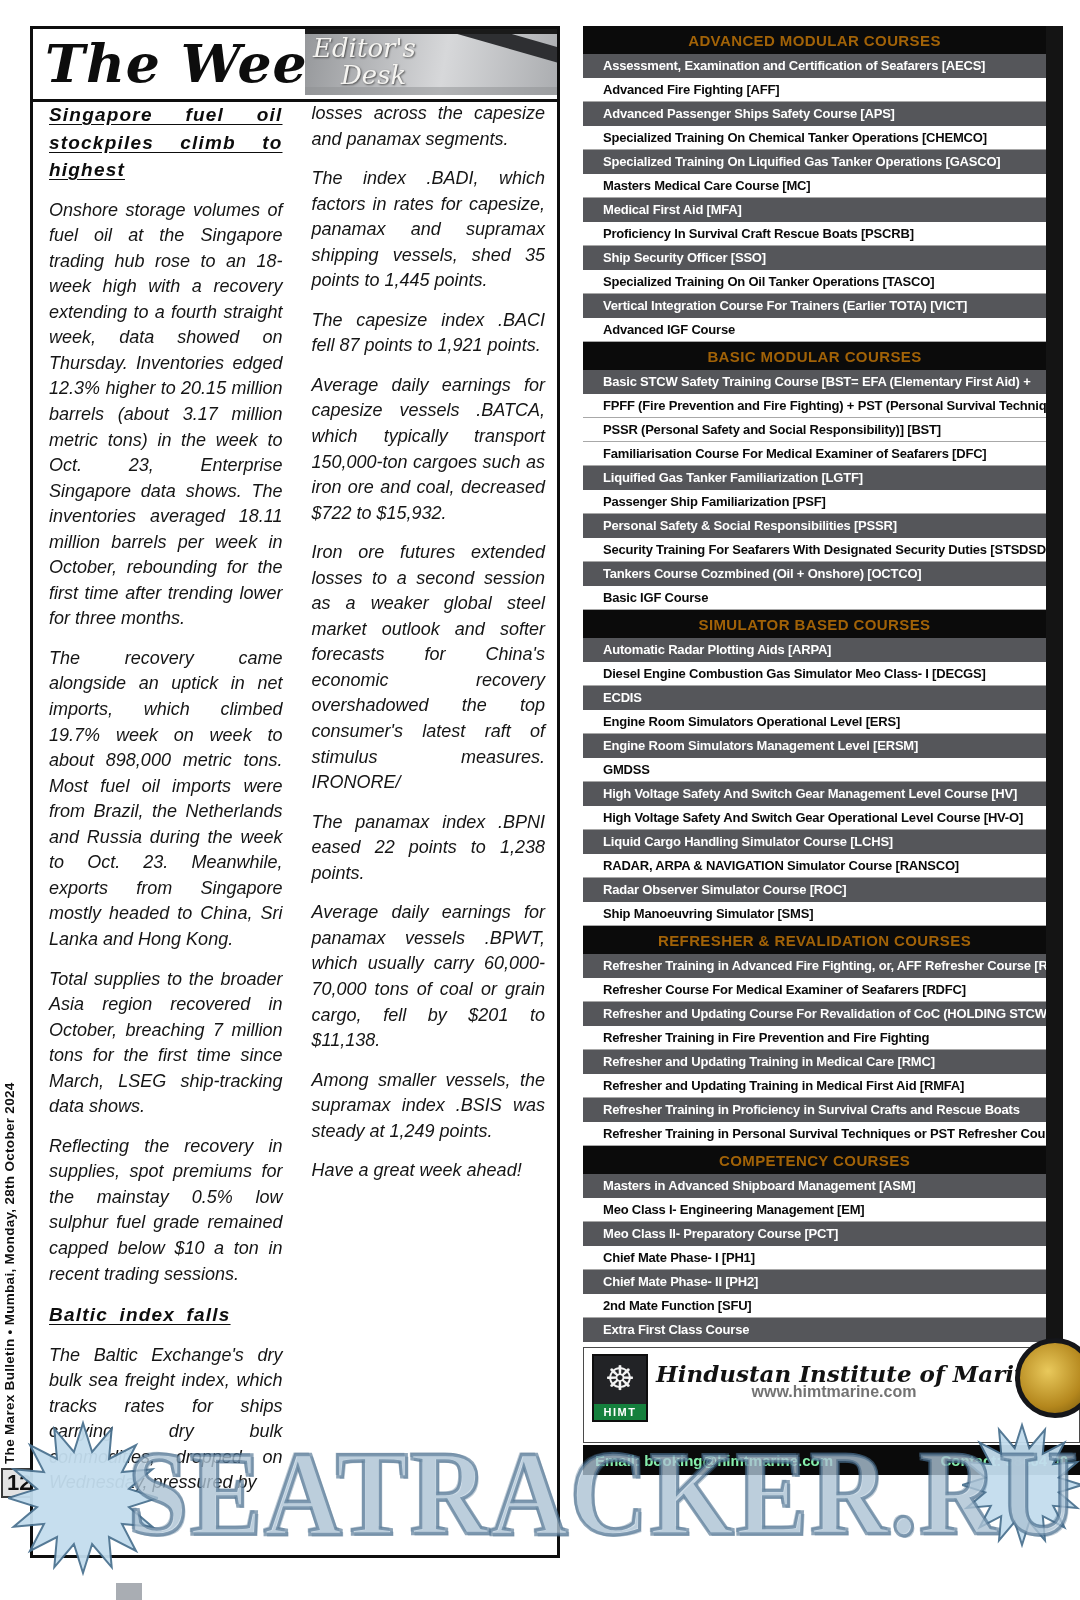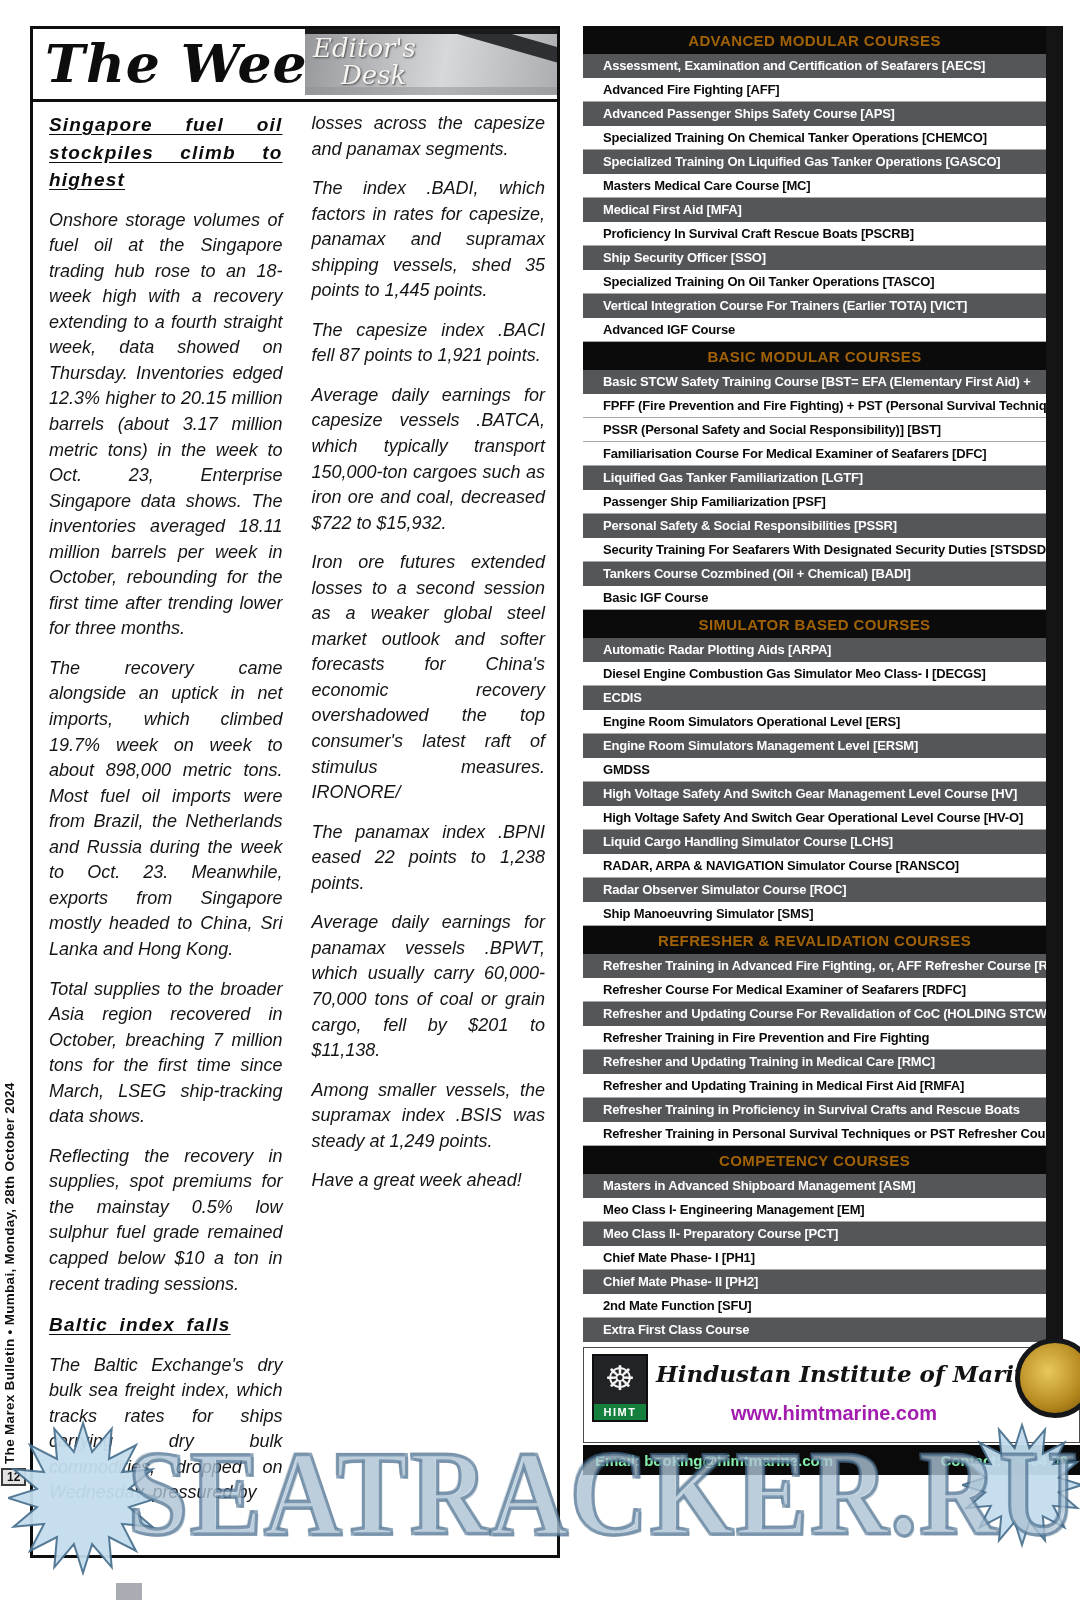--- a/index.html
+++ b/index.html
@@ -9,21 +9,21 @@
     overflow:hidden; font-family:"Liberation Sans", sans-serif; color:#161616;
   }
 
   
   .rail-text {
     position:absolute; left:2px; top:995px; height:478px; width:22px;
     writing-mode:vertical-rl; transform:rotate(180deg);
     font-size:13.5px; font-weight:700; color:#101010; white-space:nowrap; letter-spacing:.3px;
   }
   .page-num {
-    position:absolute; left:1px; top:1468px; font-size:12px; font-weight:700;
+    position:absolute; left:1px; top:1468px; font-size:22px; font-weight:700;
     border:2px solid #3a3a3a; background:#e3e3e3; padding:0 4px; color:#101010;
   }
 
   
   .article-frame {
     position:absolute; left:30px; top:26px; width:530px; height:1532px;
     border:3px solid #0e0e0e; background:#fff;
   }
   .week-title {
     position:absolute; left:12px; top:4px;
@@ -38,21 +38,21 @@
   .banner-text {
     position:absolute; left:8px; top:1px; z-index:2;
     font-family:"DejaVu Serif", serif; font-style:italic; font-size:26px;
     color:#f5f4f1; text-shadow:1px 1px 2px #4c4c4c; line-height:1.04;
   }
   .banner-text .line2 { margin-left:28px; display:block; }
   .pen-svg { position:absolute; right:0; bottom:0; z-index:1; }
   .mast-rule { position:absolute; left:0; top:70px; width:100%; height:3px; background:#0e0e0e; }
 
   .columns {
-    position:absolute; left:0; top:66px; width:100%;
+    position:absolute; left:0; top:56px; width:100%;
     display:flex; gap:29px; padding:16px 12px 0 16px;
   }
   .col { flex:1; min-width:0; }
   .para {
     font-style:italic; font-size:18px; line-height:1.42; text-align:justify;
     color:#151515; margin-bottom:14px;
   }
   .headline {
     font-style:italic; font-weight:700; font-size:19px; line-height:1.45;
     text-decoration:underline; text-underline-offset:3px;
@@ -83,21 +83,21 @@
     position:absolute; left:8px; top:6px; width:56px; height:68px;
     border:2px solid #0e0e0e; background:#222326; display:flex; flex-direction:column; align-items:center; justify-content:space-between;
   }
   .wheel-icon { font-family:"DejaVu Sans", sans-serif; color:#f3f3f3; font-size:34px; line-height:44px; }
   .himt-label { width:100%; text-align:center; background:#15803d; color:#fff; font-size:11px; font-weight:700; letter-spacing:1.5px; padding:2px 0; }
   .institute-name {
     position:absolute; left:72px; top:12px; width:356px; text-align:center;
     font-family:"DejaVu Serif", serif; font-style:italic; font-weight:700;
     font-size:23px; color:#121212; white-space:nowrap;
   }
-  .website { position:absolute; left:72px; top:54px; width:356px; text-align:center; font-weight:700; font-size:20px; color:#a21caf; }
+  .website { position:absolute; left:72px; top:35px; width:356px; text-align:center; font-weight:700; font-size:16px; color:#737373; }
   .badge {
     position:absolute; right:-16px; top:-10px; width:80px; height:80px; border-radius:50%;
     background:radial-gradient(circle at 40% 40%, #e9c95c 0%, #b4871d 60%, #6b4e08 100%);
     border:5px solid #15161a;
   }
   .contact-bar {
     width:497px; height:30px; background:#0a0a0a; color:#86efac; margin-top:2px;
     display:flex; align-items:center; justify-content:space-between;
     font-size:15px; font-weight:700; padding-left:12px; padding-right:12px; white-space:nowrap; overflow:hidden;
   }
@@ -187,21 +187,21 @@
           <div class="course-row light">Advanced IGF Course</div>
           <div class="sec-header">BASIC MODULAR COURSES</div>
           <div class="course-row dark">Basic STCW Safety Training Course  [BST= EFA (Elementary First Aid) +</div>
           <div class="course-row light">FPFF (Fire Prevention and Fire Fighting) + PST (Personal Survival Techniques) +</div>
           <div class="course-row light">PSSR (Personal Safety and  Social Responsibility)] [BST]</div>
           <div class="course-row light">Familiarisation Course For Medical Examiner of Seafarers [DFC]</div>
           <div class="course-row dark">Liquified Gas Tanker Familiarization [LGTF]</div>
           <div class="course-row light">Passenger Ship Familiarization [PSF]</div>
           <div class="course-row dark">Personal Safety &amp; Social Responsibilities [PSSR]</div>
           <div class="course-row light">Security Training For Seafarers With Designated Security Duties [STSDSD]</div>
-          <div class="course-row dark">Tankers Course Cozmbined (Oil + Chemical)  [BADI]</div>
+          <div class="course-row dark">Tankers Course Cozmbined (Oil + Onshore)  [OCTCO]</div>
           <div class="course-row light">Basic IGF Course</div>
           <div class="sec-header">SIMULATOR BASED COURSES</div>
           <div class="course-row dark">Automatic Radar Plotting Aids [ARPA]</div>
           <div class="course-row light">Diesel Engine Combustion Gas Simulator Meo Class- I [DECGS]</div>
           <div class="course-row dark">ECDIS</div>
           <div class="course-row light">Engine Room Simulators Operational Level [ERS]</div>
           <div class="course-row dark">Engine Room Simulators Management Level [ERSM]</div>
           <div class="course-row light">GMDSS</div>
           <div class="course-row dark">High Voltage Safety And Switch Gear Management Level Course [HV]</div>
           <div class="course-row light">High Voltage Safety And Switch Gear Operational Level Course [HV-O]</div>

